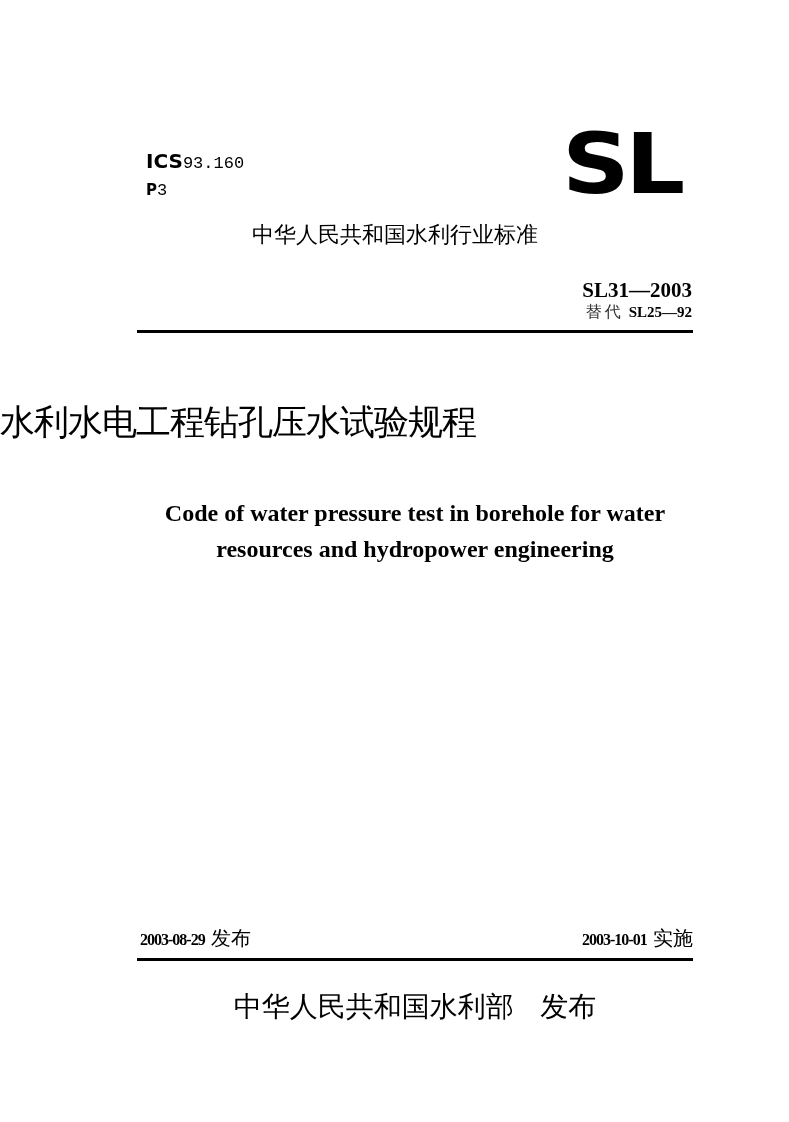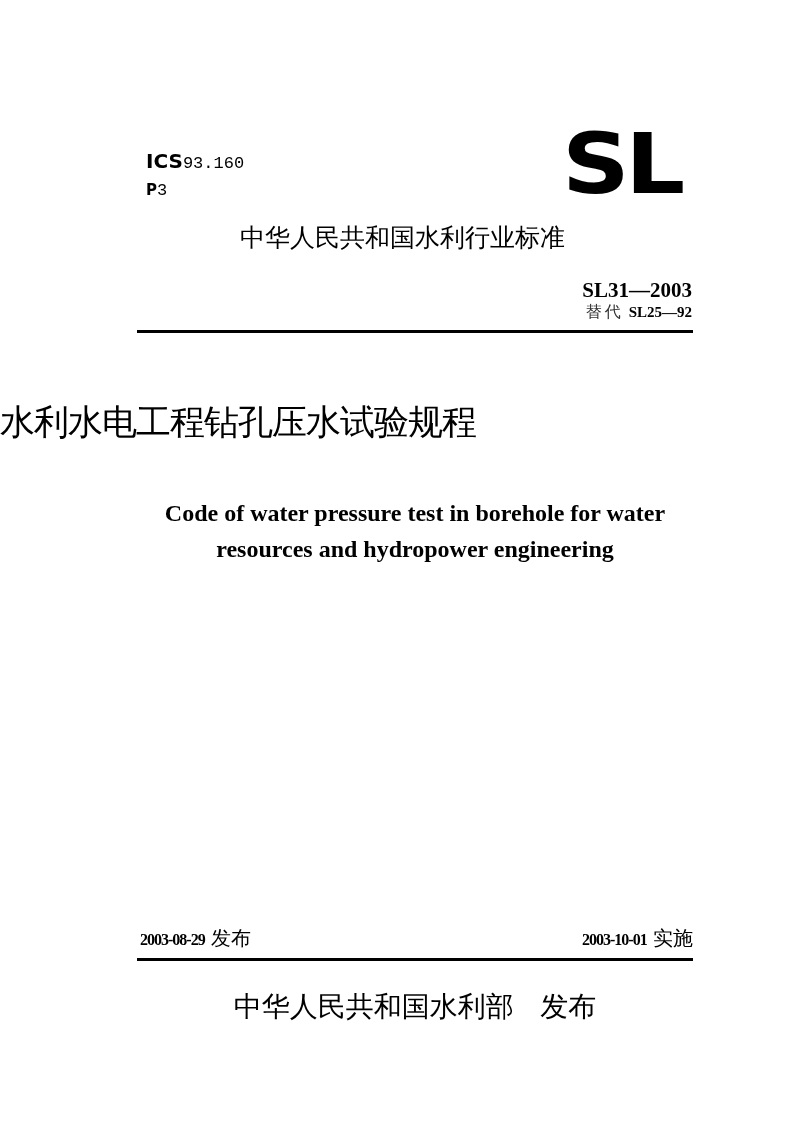--- a/index.html
+++ b/index.html
@@ -38,25 +38,25 @@
       font-family: "DejaVu Sans", sans-serif;
       font-weight: bold;
       font-size: 84px;
       line-height: 76px;
       letter-spacing: -4px;
       transform: scaleX(1.12);
       transform-origin: left top;
     }
 
     .industry {
-      left: 240px; top: 220px;
-      font-size: 25px;
+      left: 252px; top: 220px;
+      font-size: 22px;
       line-height: 34px;
       letter-spacing: 0px;
-      font-family: Liberation Sans, sans-serif;
+      font-family: Liberation Mono, monospace;
     }
 
     .std-no {
       right: 97px; top: 277px;
       font-family: "Liberation Serif", "DejaVu Serif", serif;
       font-weight: bold;
       font-size: 21px;
       line-height: 26px;
       text-align: center;
     }

